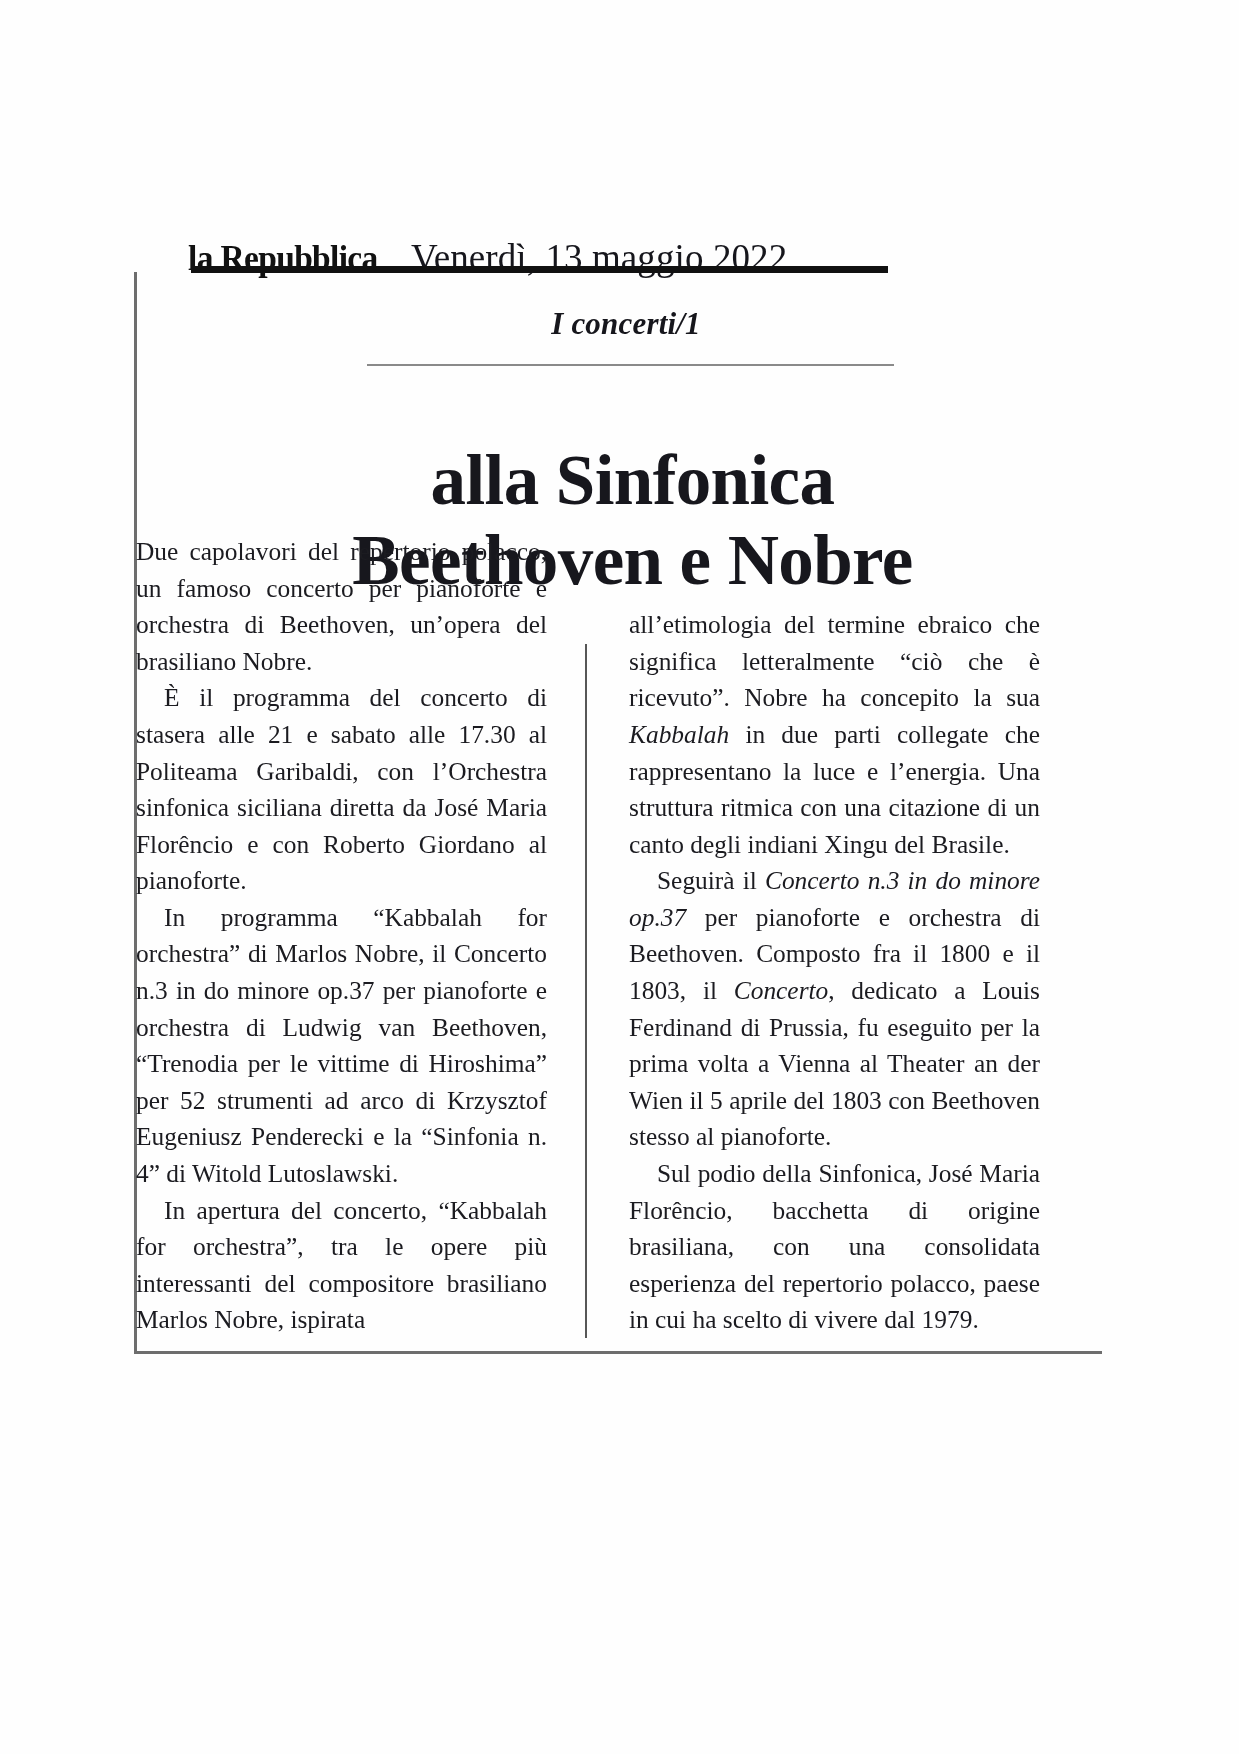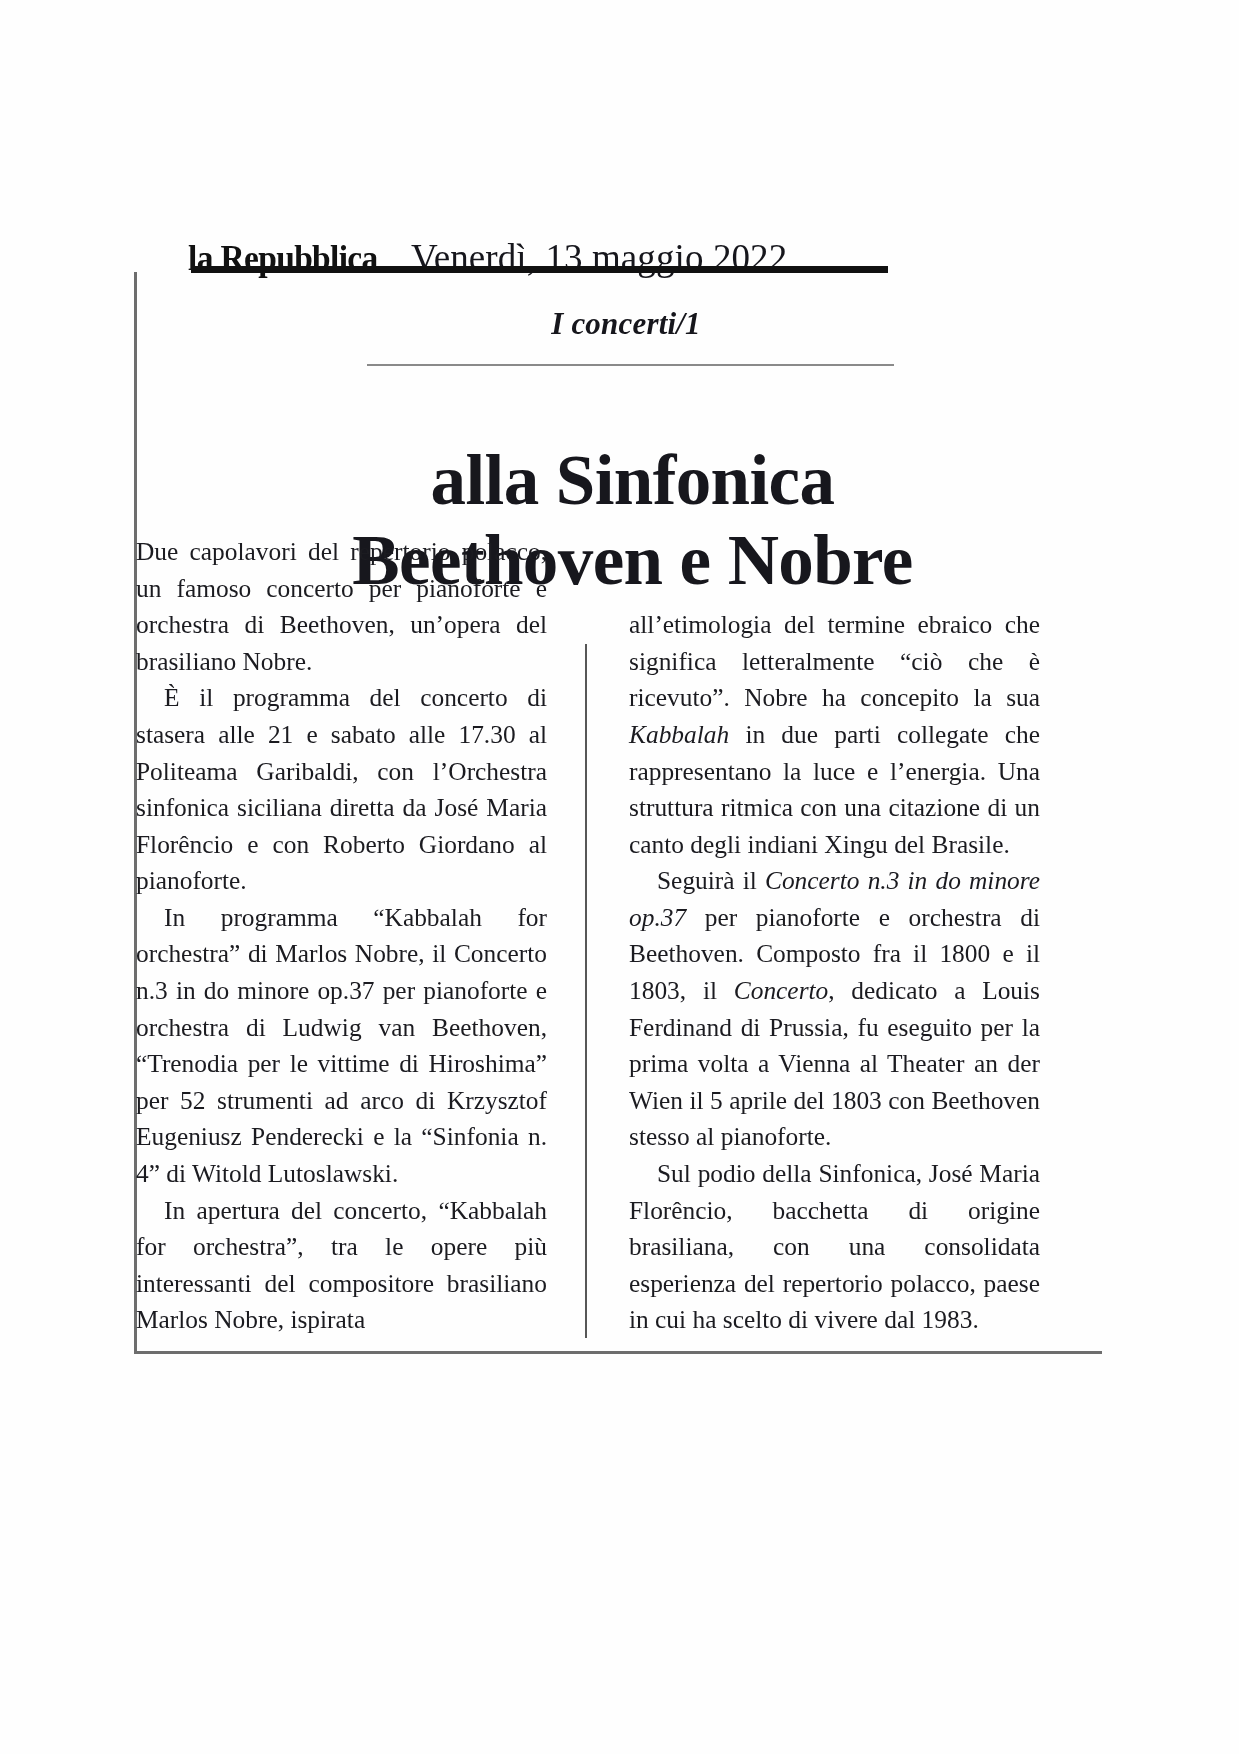--- a/index.html
+++ b/index.html
@@ -184,18 +184,18 @@
       <p>È il programma del concerto di stasera alle 21 e sabato alle 17.30 al Politeama Garibaldi, con l’Orchestra sinfonica siciliana diretta da José Maria Florêncio e con Roberto Giordano al pianoforte.</p>
       <p>In programma “Kabbalah for orchestra” di Marlos Nobre, il Concerto n.3 in do minore op.37 per pianoforte e orchestra di Ludwig van Beethoven, “Trenodia per le vittime di Hiroshima” per 52 strumenti ad arco di Krzysztof Eugeniusz Penderecki e la “Sinfonia n. 4” di Witold Lutoslawski.</p>
       <p>In apertura del concerto, “Kabbalah for orchestra”, tra le opere più interessanti del compositore brasiliano Marlos Nobre, ispirata</p>
     </div>
 
     <div class="col-sep"></div>
 
     <div class="col col-right">
       <p><span>all’etimologia del termine ebraico che significa letteralmente “ciò che è ricevuto”. Nobre ha concepito la sua </span><span class="it">Kabbalah</span><span> in due parti collegate che rappresentano la luce e l’energia. Una struttura ritmica con una citazione di un canto degli indiani Xingu del Brasile.</span></p>
       <p><span>Seguirà il </span><span class="it">Concerto n.3 in do minore op.37</span><span> per pianoforte e orchestra di Beethoven. Composto fra il 1800 e il 1803, il </span><span class="it">Concerto</span><span>, dedicato a Louis Ferdinand di Prussia, fu eseguito per la prima volta a Vienna al Theater an der Wien il 5 aprile del 1803 con Beethoven stesso al pianoforte.</span></p>
-      <p>Sul podio della Sinfonica, José Maria Florêncio, bacchetta di origine brasiliana, con una consolidata esperienza del repertorio polacco, paese in cui ha scelto di vivere dal 1983.</p>
+      <p>Sul podio della Sinfonica, José Maria Florêncio, bacchetta di origine brasiliana, con una consolidata esperienza del repertorio polacco, paese in cui ha scelto di vivere dal 1979.</p>
     </div>
 
   </div>
 
 </div>
 
 </body></html>

